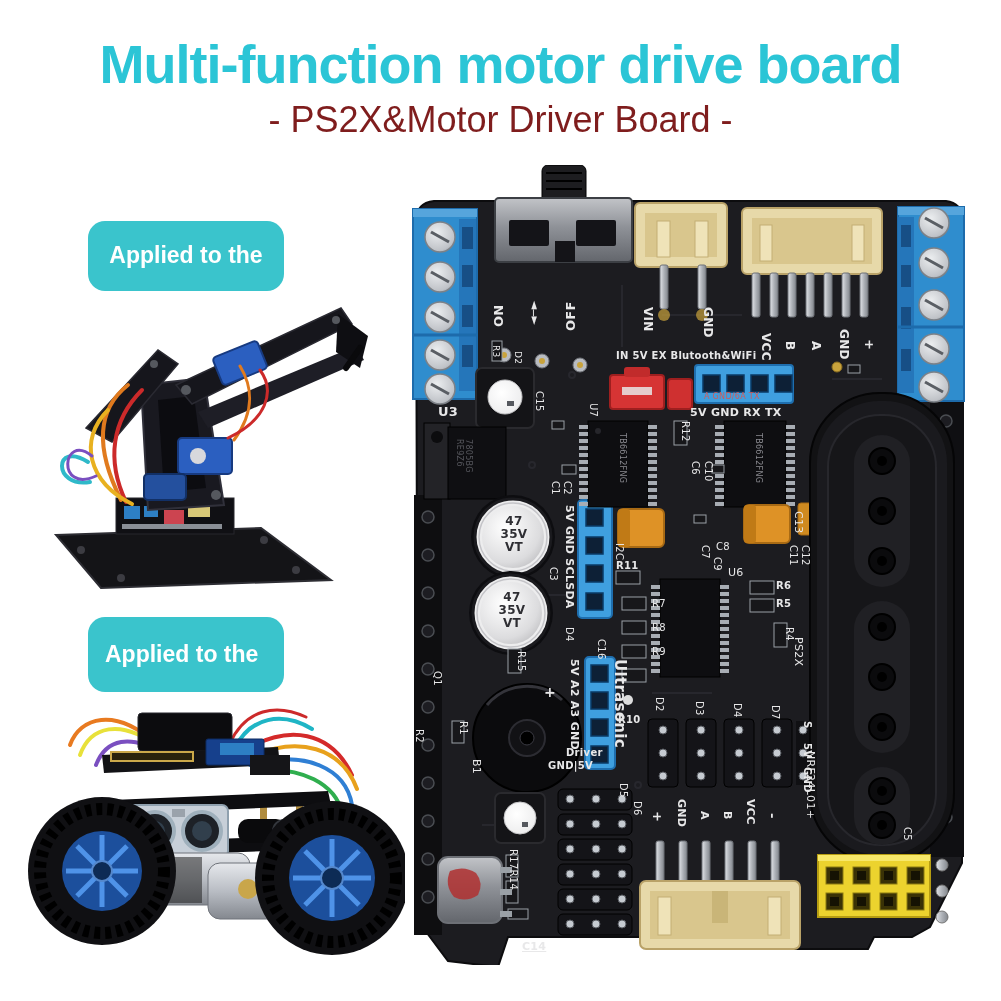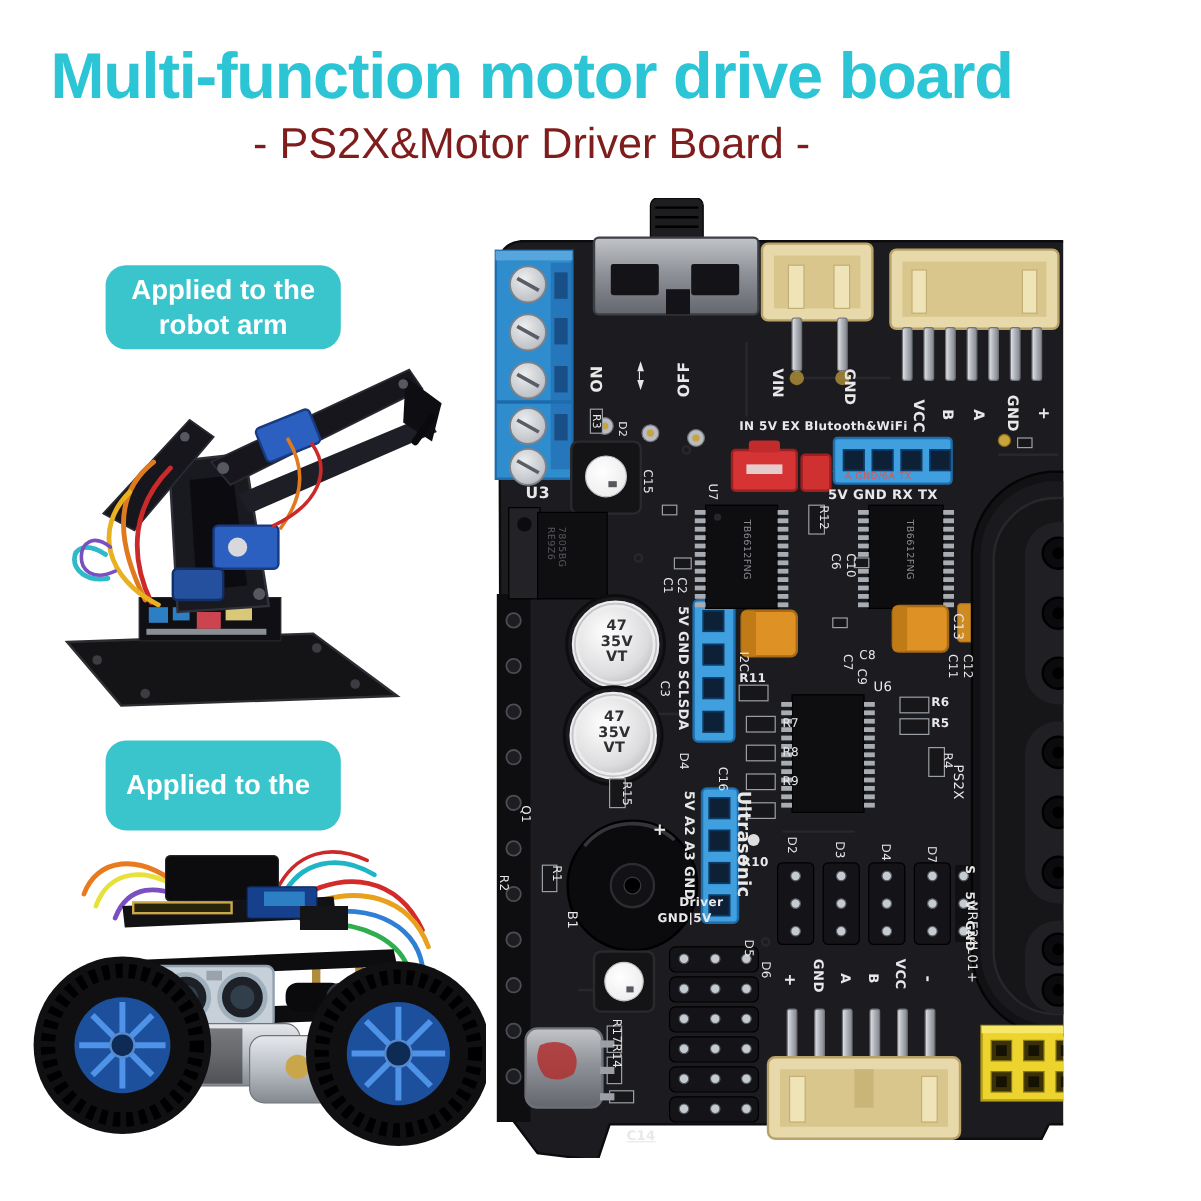--- a/index.html
+++ b/index.html
@@ -1,16 +1,16 @@
 <!DOCTYPE html>
 <html><head>
 <meta charset="utf-8">
 <style>
   html,body{margin:0;padding:0;background:#fff;}
-  .canvas{position:relative;width:886px;height:1001px;background:#fff;overflow:hidden;
+  .canvas{position:relative;width:1001px;height:1001px;background:#fff;overflow:hidden;
           font-family:"Liberation Sans",sans-serif;}
   .title{position:absolute;top:33px;left:0;width:100%;text-align:center;
          font-size:54px;font-weight:700;letter-spacing:-1px;}
   .subtitle{position:absolute;top:99px;left:0;width:100%;text-align:center;
             font-size:36px;font-weight:400;color:#7a7a7a;}
   .badge{position:absolute;background:#3ac4cc;color:#fff;border-radius:17px;
          font-size:23px;font-weight:700;line-height:1.28;
          display:flex;flex-direction:column;justify-content:center;box-sizing:border-box;}
   .badge--arm{left:88px;top:221px;width:196px;height:70px;text-align:center;}
   .badge--car{left:88px;top:617px;width:196px;height:75px;padding-left:17px;text-align:left;}
@@ -24,21 +24,20 @@
 </head>
 <body>
 
 <div class="canvas">
 
   <div class="title" style="color: rgb(43, 197, 214);">Multi-function motor drive board</div>
   <div class="subtitle" style="color: #7f1d1d;">- PS2X&amp;Motor Driver Board -</div>
 
   <div class="badge badge--arm" style="background: rgb(58, 196, 204);">
     <span>Applied to the</span>
-    <span>robot arm</span>
   </div>
 
   <svg class="photo" style="left:26px;top:290px" width="348" height="305" viewBox="0 0 348 305">
     <g>
       <polygon points="30,245 235,238 305,290 75,298" fill="#141417"></polygon>
       <polygon points="30,245 235,238 305,290 75,298" fill="none" stroke="#2d2d33" stroke-width="2"></polygon>
       <circle cx="55" cy="260" r="4" fill="#3c3c42"></circle>
         <circle cx="270" cy="280" r="4" fill="#3c3c42"></circle>
       <circle cx="95" cy="288" r="4" fill="#3c3c42"></circle>
         <circle cx="238" cy="250" r="4" fill="#3c3c42"></circle>

